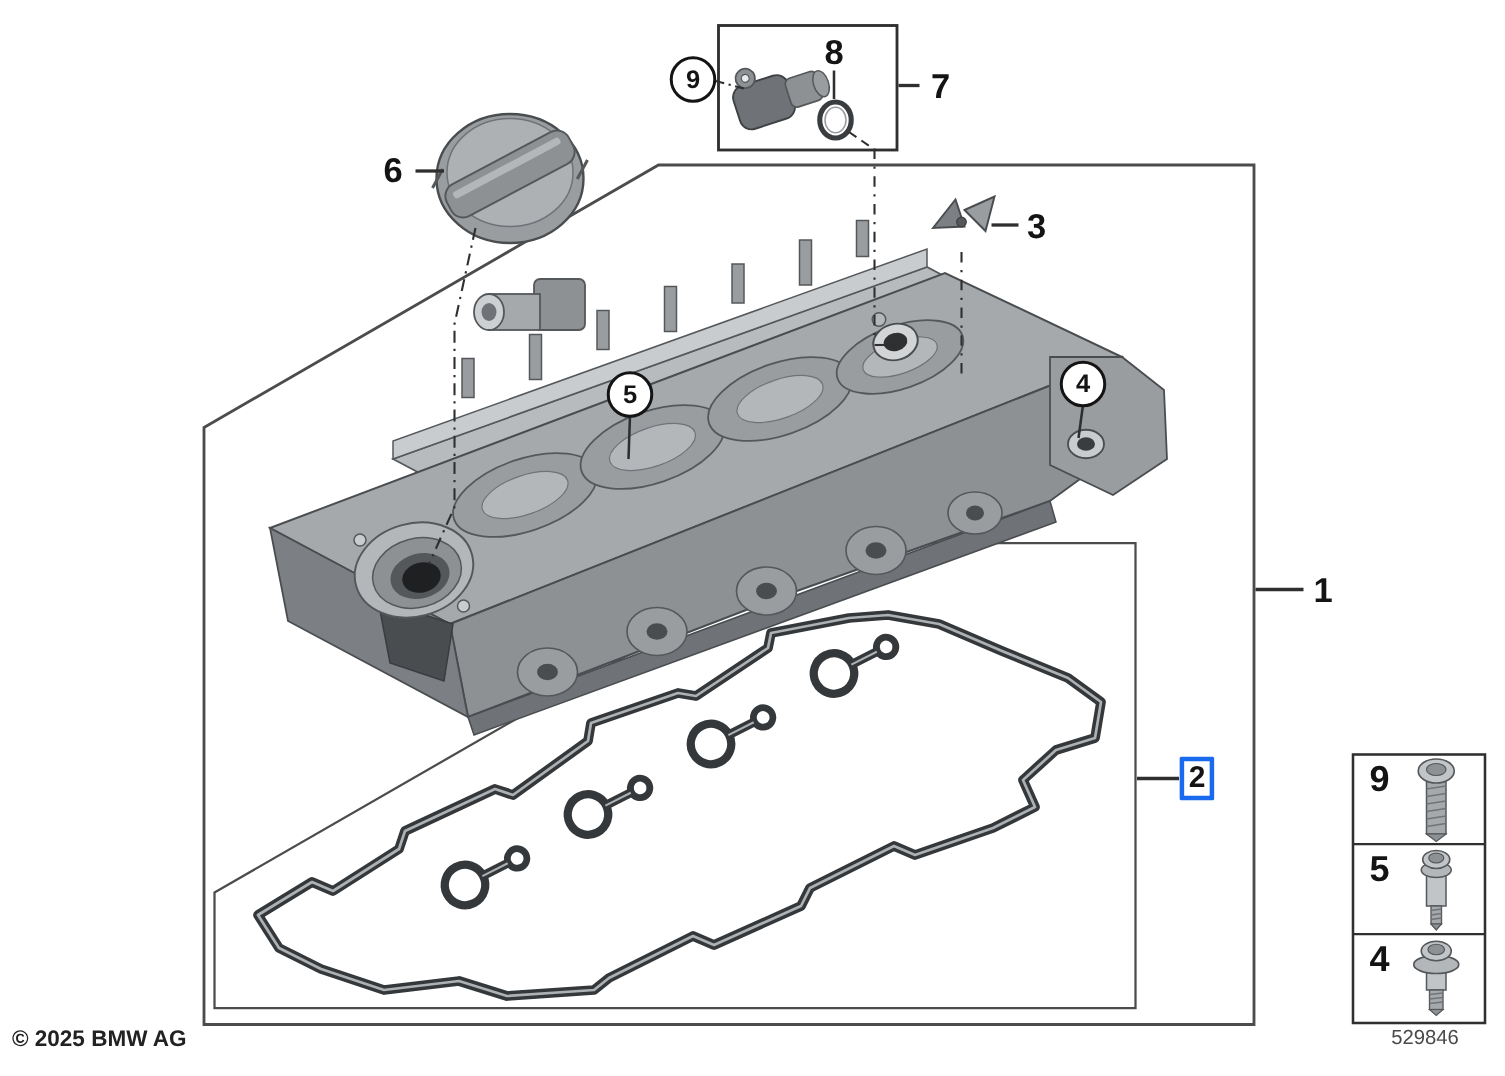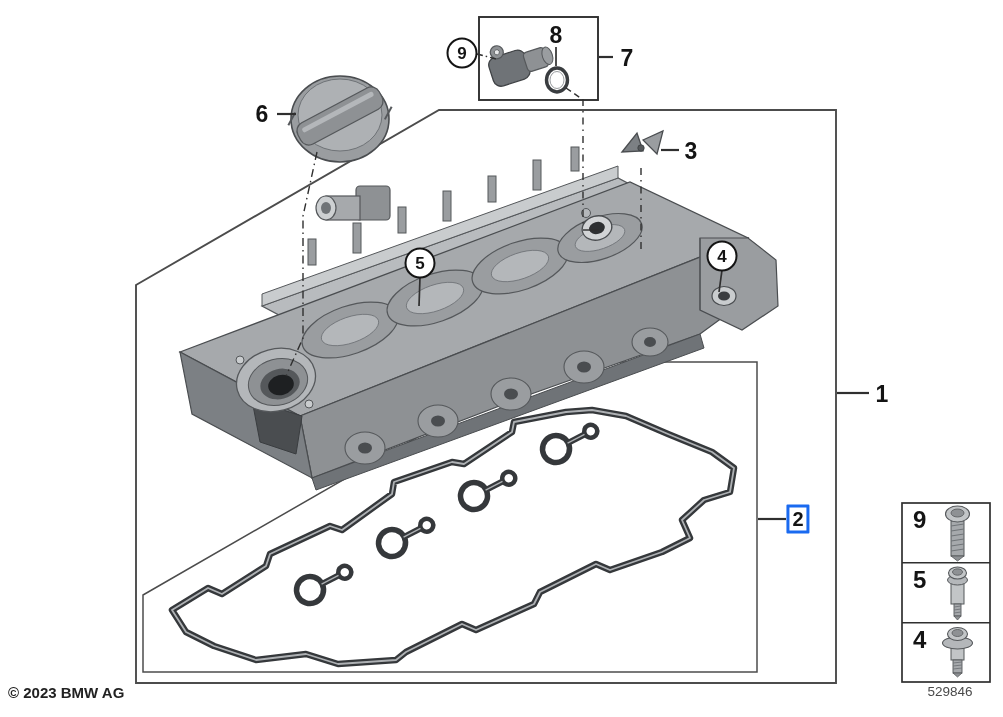--- a/index.html
+++ b/index.html
@@ -255,16 +255,16 @@
   <div class="callout" style="left:691px;top:151px;">3</div>
   <div class="callout circled" style="left:420px;top:263px;">5</div>
   <div class="callout circled" style="left:722px;top:256px;">4</div>
   <div class="callout" style="left:882px;top:394px;">1</div>
   <div class="callout hl-box" style="left: 798px; top: 519px; border-color: rgb(26, 106, 240);">2</div>
 
   <div class="table-num" style="left:913px;top:508px;">9</div>
   <div class="table-num" style="left:913px;top:568px;">5</div>
   <div class="table-num" style="left:913px;top:628px;">4</div>
 
-  <div class="copyright">© 2023 BMW AG</div>
+  <div class="copyright">© 2025 BMW AG</div>
   <div class="diagram-number">529846</div>
 
 </div>
 
 </body></html>

